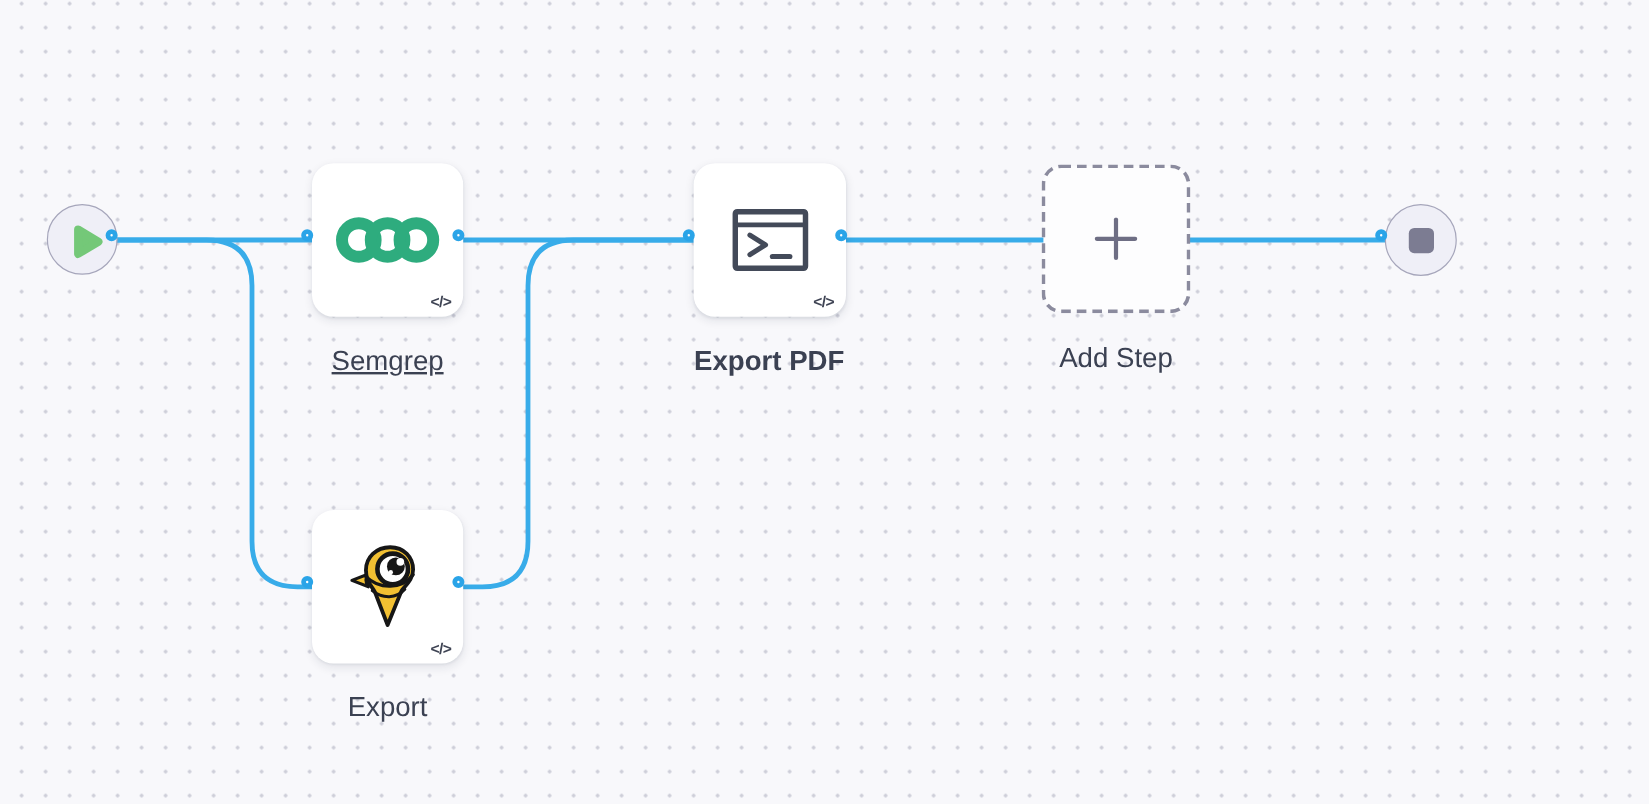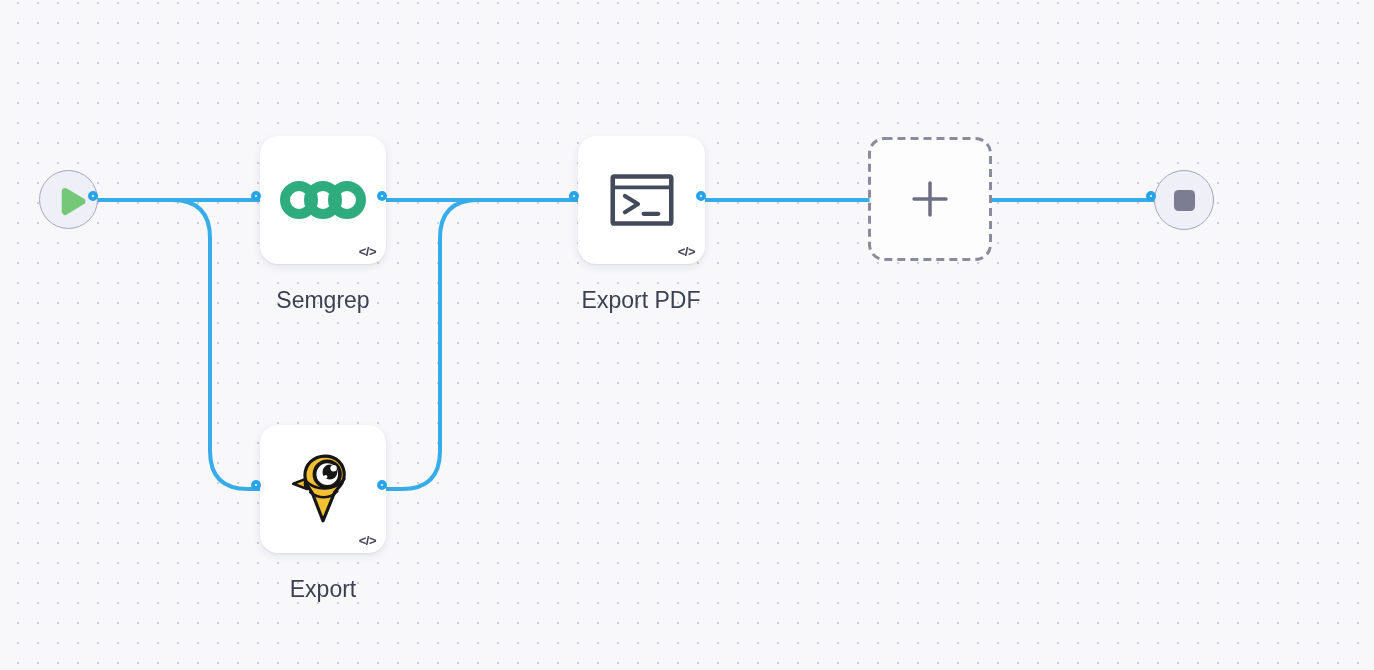--- a/index.html
+++ b/index.html
@@ -114,21 +114,21 @@
   </div>
 
   <div class="node-box" style="left:260px; top:136px; width:126px; height:128px;">
     <svg width="88" height="44" viewBox="0 0 88 44">
       <circle cx="20" cy="22" r="14" fill="none" stroke="#2eac7e" stroke-width="10"></circle>
       <circle cx="44" cy="22" r="14" fill="none" stroke="#2eac7e" stroke-width="10"></circle>
       <circle cx="68" cy="22" r="14" fill="none" stroke="#2eac7e" stroke-width="10"></circle>
     </svg>
     <span class="node-badge">&lt;/&gt;</span>
   </div>
-  <div class="node-label" style="left:260px; top:287px; width:126px;">Semgrep</div>
+  <div class="node-label" style="left:260px; top:287px; width:126px;text-decoration:underline;">Semgrep</div>
 
   <div class="node-box" style="left:260px; top:425px; width:126px; height:128px;">
     <svg width="68" height="78" viewBox="0 0 64 72">
       <path d="M 17 26 L 4 31 L 17 36 Q 13 31 17 26 Z" fill="#f2c032" stroke="#161616" stroke-width="2.4" stroke-linejoin="round"></path>
       <path d="M 34 5 C 23 5 15 13 15 23 C 15 31 19 35 22 40 L 32 66 L 43 39 C 47 34 52 30 52 22.5 C 52 13 45 5 34 5 Z" fill="#f2c032" stroke="#161616" stroke-width="3" stroke-linejoin="round"></path>
       <path d="M 15 28 C 26 38.5 43 38 52 26.5" fill="none" stroke="#161616" stroke-width="2.6" stroke-linecap="round"></path>
       <path d="M 20 39 C 28 45.5 39 45.5 45.5 38" fill="none" stroke="#161616" stroke-width="2.4" stroke-linecap="round"></path>
       <circle cx="36" cy="22" r="12" fill="#ffffff" stroke="#161616" stroke-width="3.6"></circle>
       <circle cx="38.5" cy="20" r="7" fill="#161616"></circle>
       <circle cx="42" cy="16.5" r="3" fill="#ffffff"></circle>
@@ -140,31 +140,32 @@
 
   <div class="node-box" style="left:578px; top:136px; width:127px; height:128px;">
     <svg width="104" height="104" viewBox="0 0 64 64">
       <rect x="14" y="17.5" width="36" height="29" rx="1" fill="none" stroke="#434a59" stroke-width="2.8"></rect>
       <line x1="14" y1="24.2" x2="50" y2="24.2" stroke="#434a59" stroke-width="2.4"></line>
       <path d="M 21.5 29.5 L 29.5 34.5 L 21.5 39.5" fill="none" stroke="#434a59" stroke-width="2.6" stroke-linecap="round" stroke-linejoin="round"></path>
       <line x1="33" y1="40.5" x2="42" y2="40.5" stroke="#434a59" stroke-width="2.6" stroke-linecap="round"></line>
     </svg>
     <span class="node-badge">&lt;/&gt;</span>
   </div>
-  <div class="node-label" style="left:541px; top:287px; width:200px;">Export PDF</div>
+  <div class="node-label" style="left:541px; top:287px; width:200px;font-weight:bold;">Export PDF</div>
 
   <div class="add-step-node" style="left:868px; top:137px; width:124px; height:124px;">
     <svg class="dash-frame" width="124" height="124" viewBox="0 0 124 124">
       <rect x="1.5" y="1.5" width="121" height="121" rx="15" fill="#fdfdfe" stroke="#8b8b9e" stroke-width="3" stroke-dasharray="8 5"></rect>
     </svg>
     <svg width="36" height="36" viewBox="0 0 36 36" style="position:relative;">
       <line x1="18" y1="2" x2="18" y2="34" stroke="#6e6e84" stroke-width="3.5" stroke-linecap="round"></line>
       <line x1="2" y1="18" x2="34" y2="18" stroke="#6e6e84" stroke-width="3.5" stroke-linecap="round"></line>
     </svg>
   </div>
+  <div class="node-label" style="left:830px; top:285px; width:200px;">Add Step</div>
 
   <div class="node-circle" style="left:1154px; top:170px; width:60px; height:60px;">
     <div class="stop-square"></div>
   </div>
 
   <div class="port" style="left:87.5px; top:190.5px;"></div>
   <div class="port" style="left:250.5px; top:190.5px;"></div>
   <div class="port" style="left:376.5px; top:190.5px;"></div>
   <div class="port" style="left:250.5px; top:479.5px;"></div>
   <div class="port" style="left:376.5px; top:479.5px;"></div>

